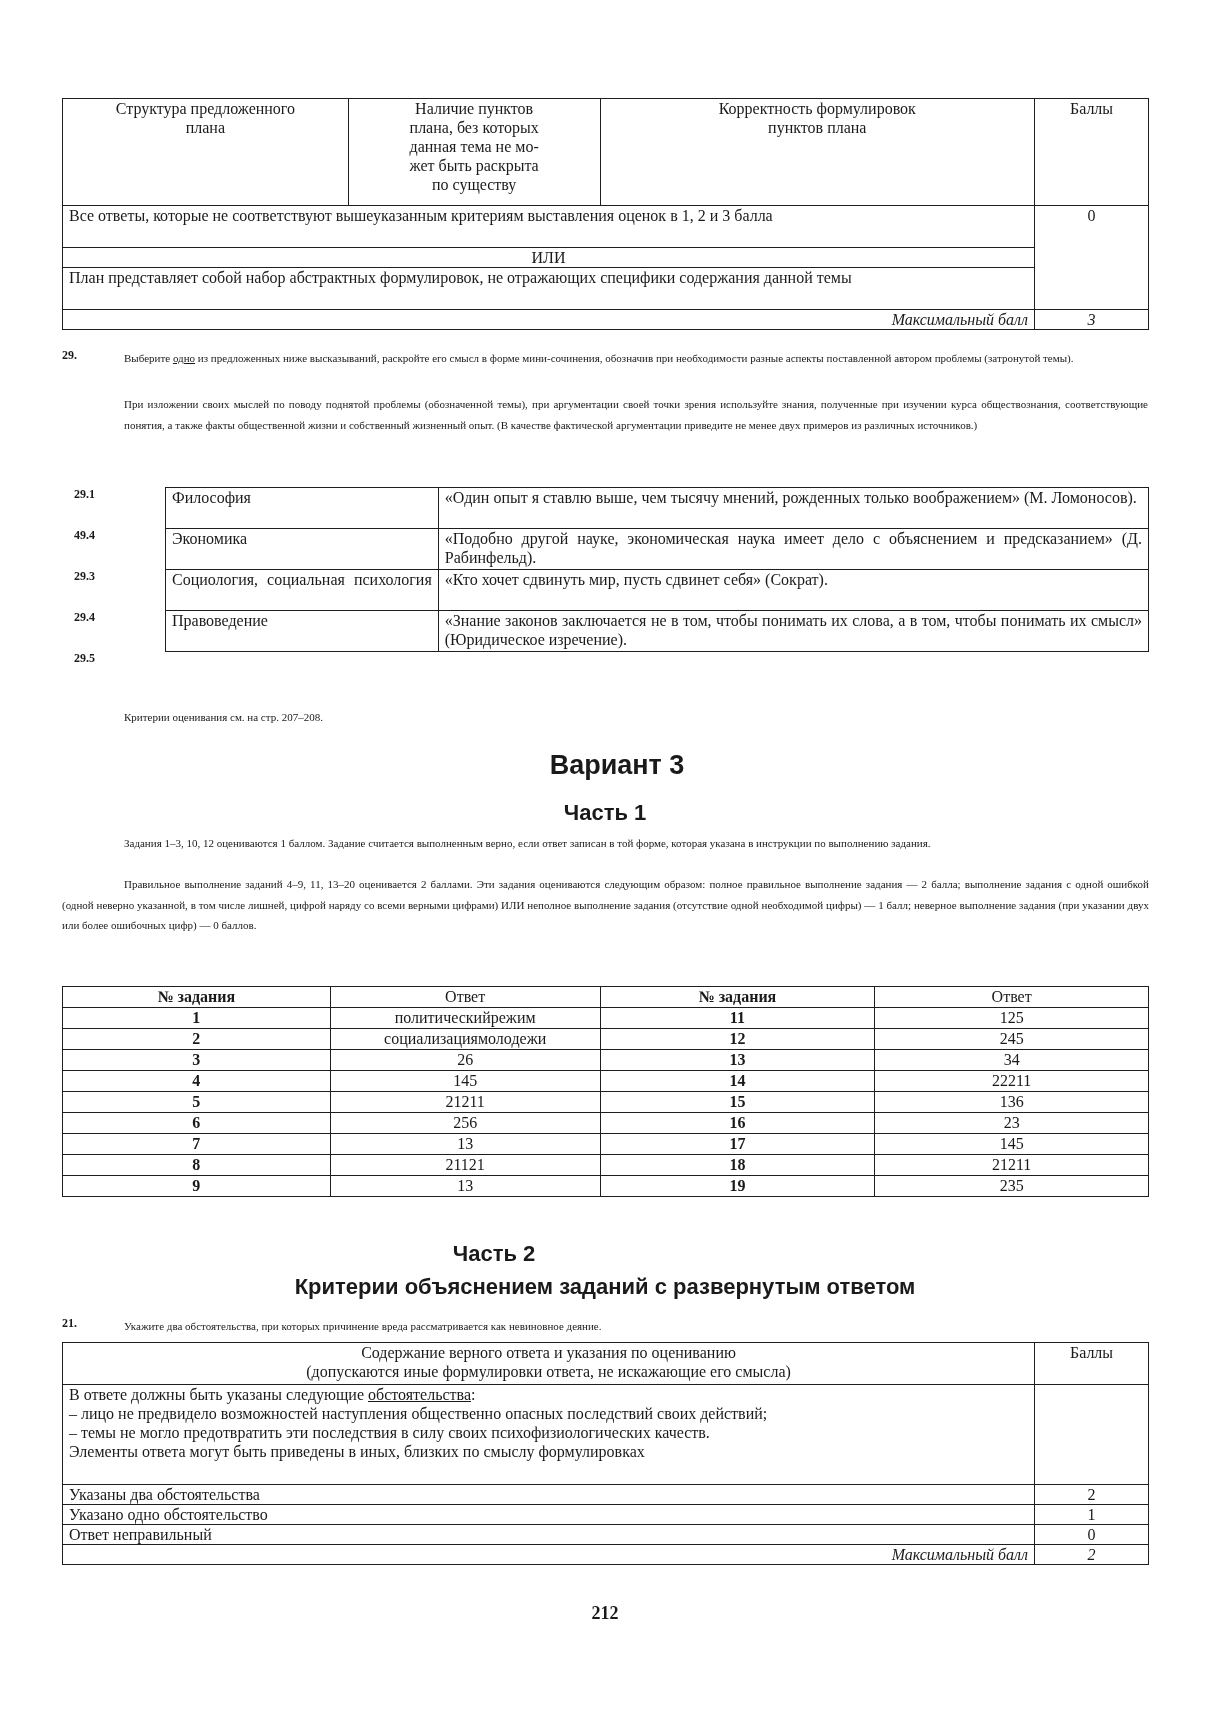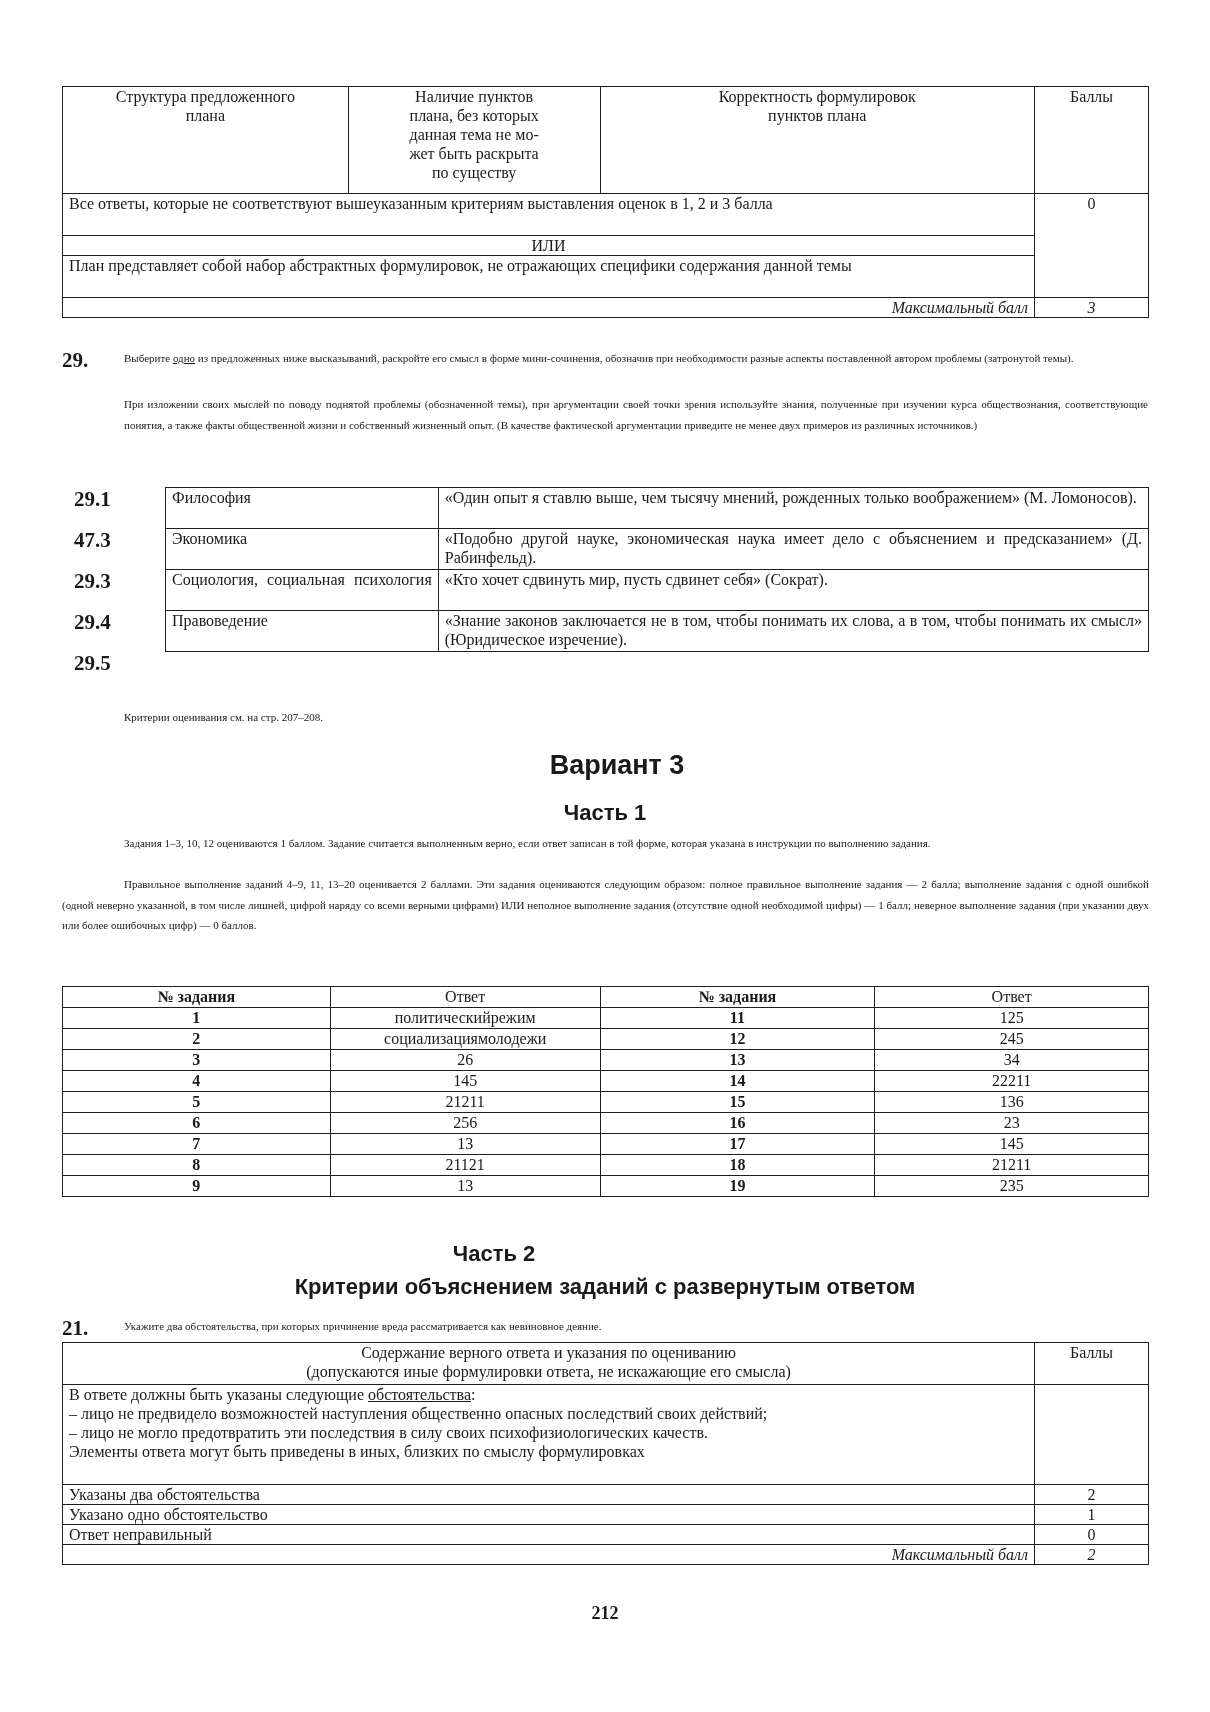--- a/index.html
+++ b/index.html
@@ -7,30 +7,30 @@
          font-family:"DejaVu Serif","Liberation Serif",serif; color:#1a1a1a; }
   .abs { position:absolute; }
   table { border-collapse:collapse; }
   td, th { border:1.6px solid #1e1e1e; padding:0 6px; vertical-align:top;
            font-family:"Liberation Serif","DejaVu Serif",serif; font-size:16px; line-height:19px; font-weight:normal; }
   .ctr { text-align:center; }
   .rgt { text-align:right; }
   .it { font-style:italic; }
   .txt { font-family:"Liberation Serif","DejaVu Serif",serif; font-size:11px; line-height:20.5px; text-align:justify; }
   .heading { font-family:"Liberation Sans","DejaVu Sans",sans-serif; font-weight:bold; text-align:center; }
-  .num { font-family:"Liberation Serif",serif; font-weight:bold; font-size:21px; }
+  .num { font-family:"Liberation Serif",serif; font-weight:bold; font-size:12px; }
   .u { text-decoration:underline; }
   #ans td { text-align:center; font-weight:bold; line-height:20px; padding:0; }
   #ans th { text-align:center; font-weight:bold; line-height:20px; padding:0; }
   #ans td.val, #ans th.val { font-weight:normal; }
 </style>
 </head>
 <body>
 
-<table class="abs" style="left:62px; top:86px; width:1087px;">
+<table class="abs" style="left:62px; top:98px; width:1087px;">
   <colgroup>
       <col style="width:286px">
       <col style="width:252px">
       <col style="width:435px">
       <col style="width:114px">
     </colgroup>
   <tbody>
       <tr style="height:107px">
     <td class="ctr">
       <div>Структура предложенного</div>
@@ -91,21 +91,21 @@
       <td style="text-align:justify; text-align-last:justify"><span>Социология, социальная психология</span></td>
       <td style="text-align:justify">«Кто хочет сдвинуть мир, пусть сдвинет себя» (Сократ).</td>
     </tr>
     <tr style="height:41px">
       <td>Правоведение</td>
       <td style="text-align:justify">«Знание законов заключается не в том, чтобы понимать их слова, а в том, чтобы понимать их смысл» (Юридическое изречение).</td>
     </tr>
   </tbody>
     </table>
   <div class="abs num" style="left:12px; top:0px;">29.1</div>
-  <div class="abs num" style="left:12px; top:41px;">47.3</div>
+  <div class="abs num" style="left:12px; top:41px;">49.4</div>
   <div class="abs num" style="left:12px; top:82px;">29.3</div>
   <div class="abs num" style="left:12px; top:123px;">29.4</div>
   <div class="abs num" style="left:12px; top:164px;">29.5</div>
 </div>
 
 <div class="abs txt" style="left:124px; top:707px;">Критерии оценивания см. на стр. 207–208.</div>
 
 <div class="abs heading" style="left:12px; width:1210px; top:750px; font-size:27px;">Вариант 3</div>
 <div class="abs heading" style="left:0; width:1210px; top:800px; font-size:22px;">Часть 1</div>
 
@@ -199,21 +199,21 @@
     <td class="ctr">
       <div>Содержание верного ответа и указания по оцениванию</div>
       <div>(допускаются иные формулировки ответа, не искажающие его смысла)</div>
     </td>
     <td class="ctr">Баллы</td>
   </tr>
   <tr style="height:100px">
     <td style="text-align:justify">
       <div><span>В ответе должны быть указаны следующие </span><span class="u">обстоятельства</span><span>:</span></div>
       <div>– лицо не предвидело возможностей наступления общественно опасных последствий своих действий;</div>
-      <div>– лицо не могло предотвратить эти последствия в силу своих психофизиологических качеств.</div>
+      <div>– темы не могло предотвратить эти последствия в силу своих психофизиологических качеств.</div>
       <div>Элементы ответа могут быть приведены в иных, близких по смыслу формулировках</div>
     </td>
     <td></td>
   </tr>
   <tr>
     <td>Указаны два обстоятельства</td>
     <td class="ctr">2</td>
   </tr>
   <tr>
     <td>Указано одно обстоятельство</td>

